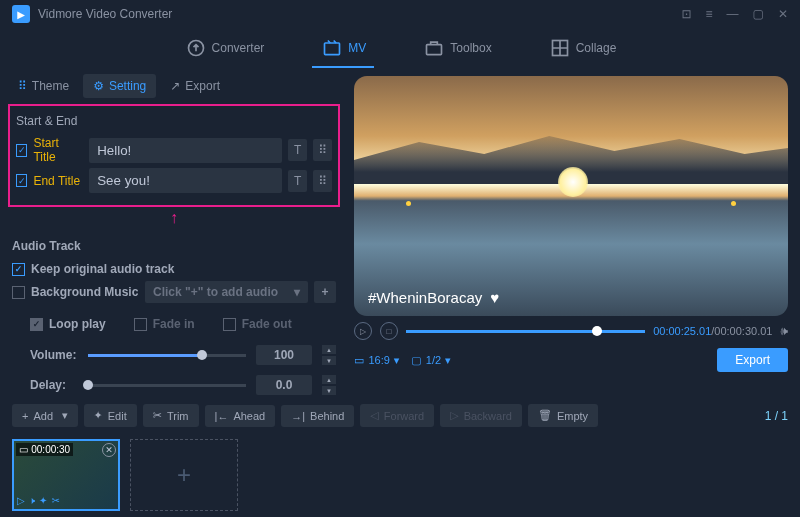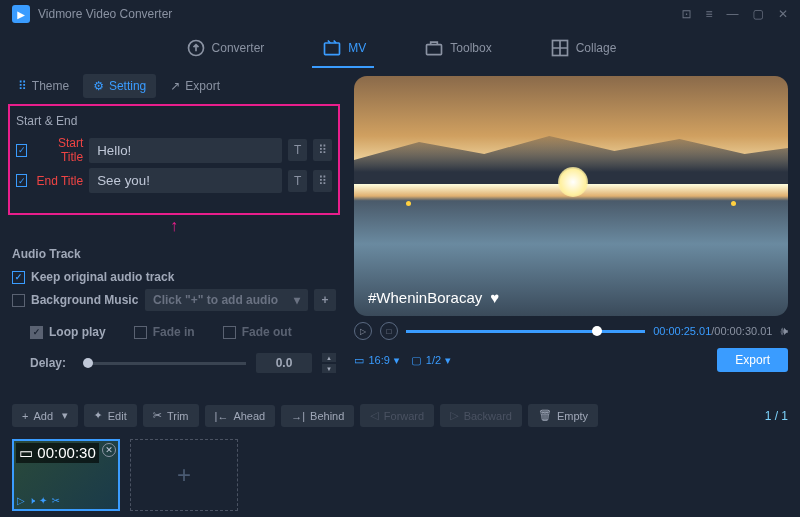--- a/index.html
+++ b/index.html
@@ -11,26 +11,26 @@
 .win-controls span { cursor: pointer; }
 .main-tabs { display: flex; justify-content: center; gap: 40px; padding: 6px 0 0; }
 .main-tab { display: flex; flex-direction: row; align-items: center; gap: 4px; padding: 4px 8px 8px; cursor: pointer; color: #8a92a2; border-bottom: 2px solid transparent; }
 .main-tab.active { color: #3a9cff; border-bottom-color: #3a9cff; }
 .main-tab-icon { width: 24px; height: 20px; display: flex; align-items: center; justify-content: center; }
 .content { display: flex; height: 330px; }
 .left-panel { width: 348px; padding: 0 8px; }
 .sub-tabs { display: flex; gap: 4px; padding: 6px 0; }
 .sub-tab { display: flex; align-items: center; gap: 5px; padding: 5px 10px; cursor: pointer; color: #8a92a2; border-radius: 3px; }
 .sub-tab.active { background: #2a3442; color: #3a9cff; }
-.highlight-box { border: 2px solid #e91e8c; padding: 4px 6px 16px; }
+.highlight-box { border: 2px solid #e91e8c; padding: 4px 6px 8px; }
 .section-title { color: #a0a8b8; padding: 4px 0; font-size: 12px; }
 .title-row { display: flex; align-items: center; gap: 6px; margin: 4px 0; }
 .checkbox { width: 13px; height: 13px; border: 1px solid #3a9cff; display: flex; align-items: center; justify-content: center; font-size: 9px; color: #3a9cff; cursor: pointer; }
 .checkbox.unchecked { border-color: #5a6272; color: transparent; }
-.title-label { width: 58px; color: #ef4444; text-align: right; }
+.title-label { width: 58px; color: #eab308; }
 .title-input { flex: 1; background: #2a3442; border: none; padding: 5px 8px; color: #c0c8d8; border-radius: 2px; }
 .icon-btn { width: 22px; height: 22px; background: #2a3442; display: flex; align-items: center; justify-content: center; cursor: pointer; color: #8a92a2; border-radius: 2px; }
 .arrow-annotation { color: #e91e8c; text-align: center; font-size: 16px; margin: 2px 0; }
 .audio-section { padding: 6px 4px; font-weight: bold; }
 .audio-row { display: flex; align-items: center; gap: 6px; margin: 5px 0; }
 .dropdown { background: #2a3442; padding: 4px 8px; border-radius: 2px; color: #6a7282; flex: 1; display: flex; justify-content: space-between; align-items: center; cursor: pointer; }
 .audio-opts { display: flex; gap: 28px; padding: 4px 0 4px 18px; }
 .slider-row { display: flex; align-items: center; gap: 10px; padding: 4px 0 4px 18px; }
 .slider-label { width: 48px; }
 .slider-track { flex: 1; height: 3px; background: #3a4452; position: relative; cursor: pointer; }
@@ -55,21 +55,21 @@
 .opt-item { display: flex; align-items: center; gap: 4px; color: #3a9cff; cursor: pointer; font-size: 11px; }
 .export-btn { margin-left: auto; background: #3a9cff; color: #fff; padding: 5px 18px; border-radius: 3px; cursor: pointer; }
 .bottom-toolbar { display: flex; gap: 6px; padding: 6px 12px; align-items: center; }
 .tool-btn { display: flex; align-items: center; gap: 5px; background: #2a3442; padding: 5px 10px; border-radius: 3px; cursor: pointer; color: #a0a8b8; font-size: 11px; }
 .tool-btn.disabled { color: #4a5262; }
 .page-info { margin-left: auto; color: #7dd3fc; }
 .clips { display: flex; gap: 10px; padding: 6px 12px; }
 .clip { width: 108px; height: 72px; position: relative; }
 .clip.active { border: 2px solid #3a9cff; background: linear-gradient(135deg, #2a4a3a, #1a3a4a); }
 .clip.add { border: 1px dashed #4a5262; display: flex; align-items: center; justify-content: center; font-size: 24px; color: #4a5a72; cursor: pointer; }
-.clip-dur { position: absolute; top: 2px; left: 2px; background: rgba(0,0,0,0.6); color: #fff; font-size: 15px; padding: 1px 3px; }
+.clip-dur { position: absolute; top: 2px; left: 2px; background: rgba(0,0,0,0.6); color: #fff; font-size: 10px; padding: 1px 3px; }
 .clip-close { position: absolute; top: 2px; right: 2px; width: 14px; height: 14px; border: 1px solid #8a92a2; border-radius: 50%; display: flex; align-items: center; justify-content: center; font-size: 9px; cursor: pointer; color: #c0c8d8; }
 .clip-icons { position: absolute; bottom: 2px; left: 3px; display: flex; gap: 4px; color: #3a9cff; font-size: 10px; }
 svg { width: 100%; height: 100%; }
 </style>
 </head>
 <body>
 
 <div class="titlebar">
   <div class="logo">▶</div>
   <div class="app-title">Vidmore Video Converter</div>
@@ -180,20 +180,32 @@
         <div class="audio-row">
             <div class="checkbox unchecked">✓</div>
             <span style="color:#5a6272">Fade in</span>
           </div>
         <div class="audio-row">
             <div class="checkbox unchecked">✓</div>
             <span style="color:#5a6272">Fade out</span>
           </div>
       </div>
       <div class="slider-row">
+        <div class="slider-label">Volume:</div>
+        <div class="slider-track">
+            <div class="slider-fill" style="width:72%"></div>
+            <div class="slider-thumb" style="left:72%"></div>
+          </div>
+        <div class="num-input">100</div>
+        <div class="stepper">
+            <span>▲</span>
+            <span>▼</span>
+          </div>
+      </div>
+      <div class="slider-row">
         <div class="slider-label">Delay:</div>
         <div class="slider-track">
             <div class="slider-thumb" style="left:0%"></div>
           </div>
         <div class="num-input">0.0</div>
         <div class="stepper">
             <span>▲</span>
             <span>▼</span>
           </div>
       </div>

